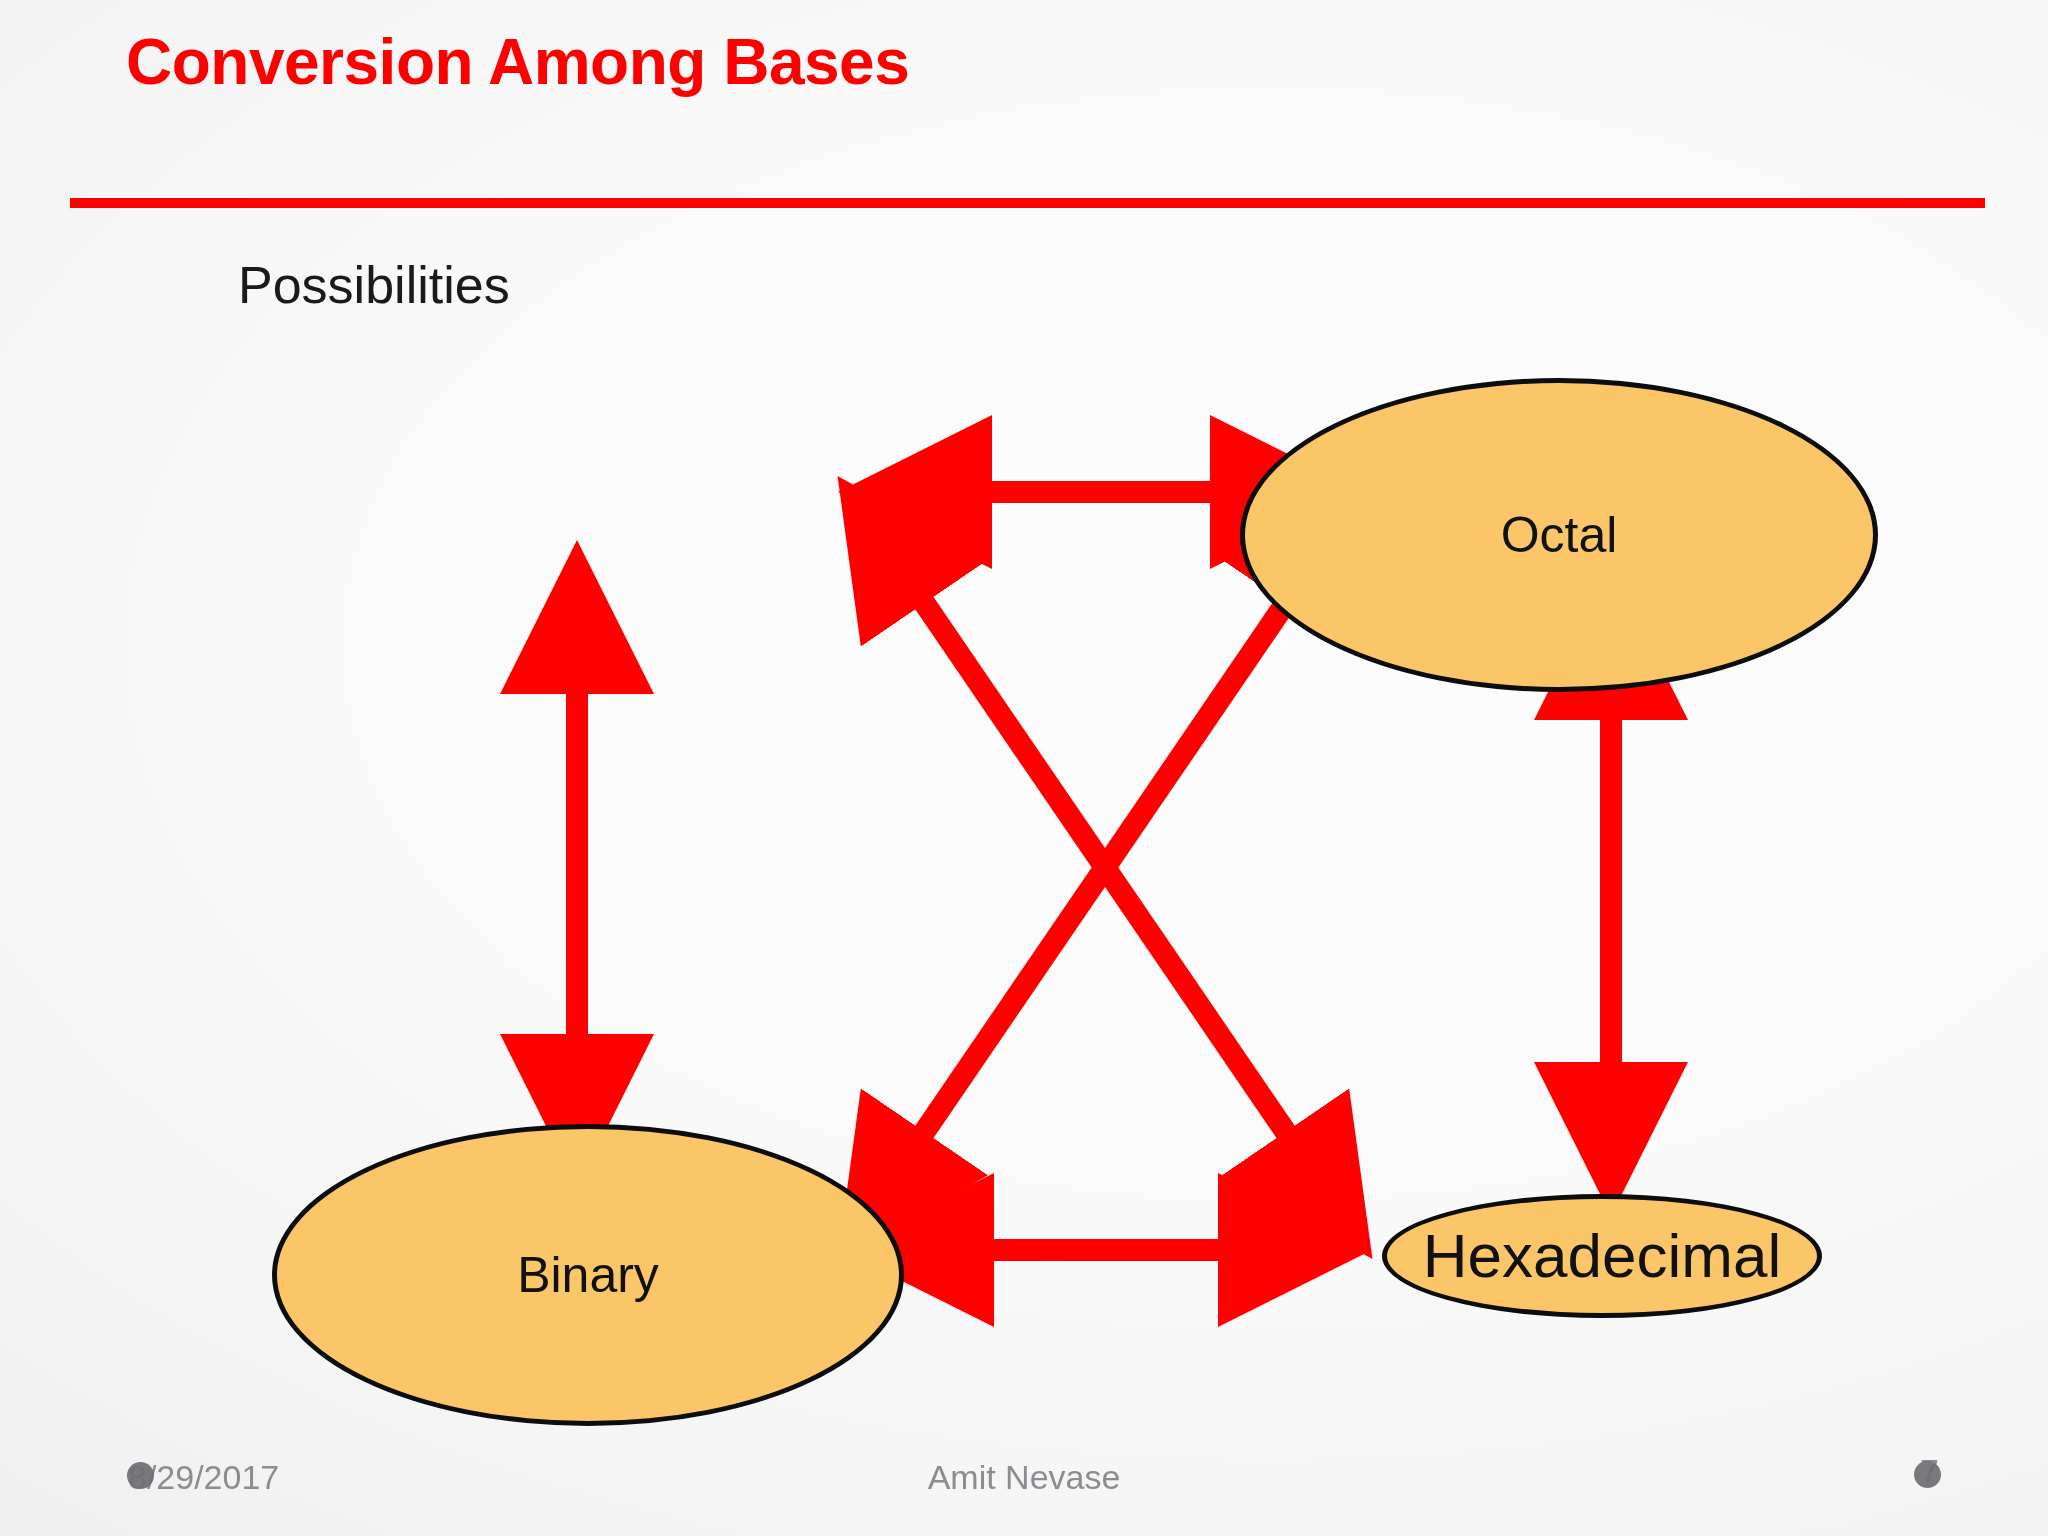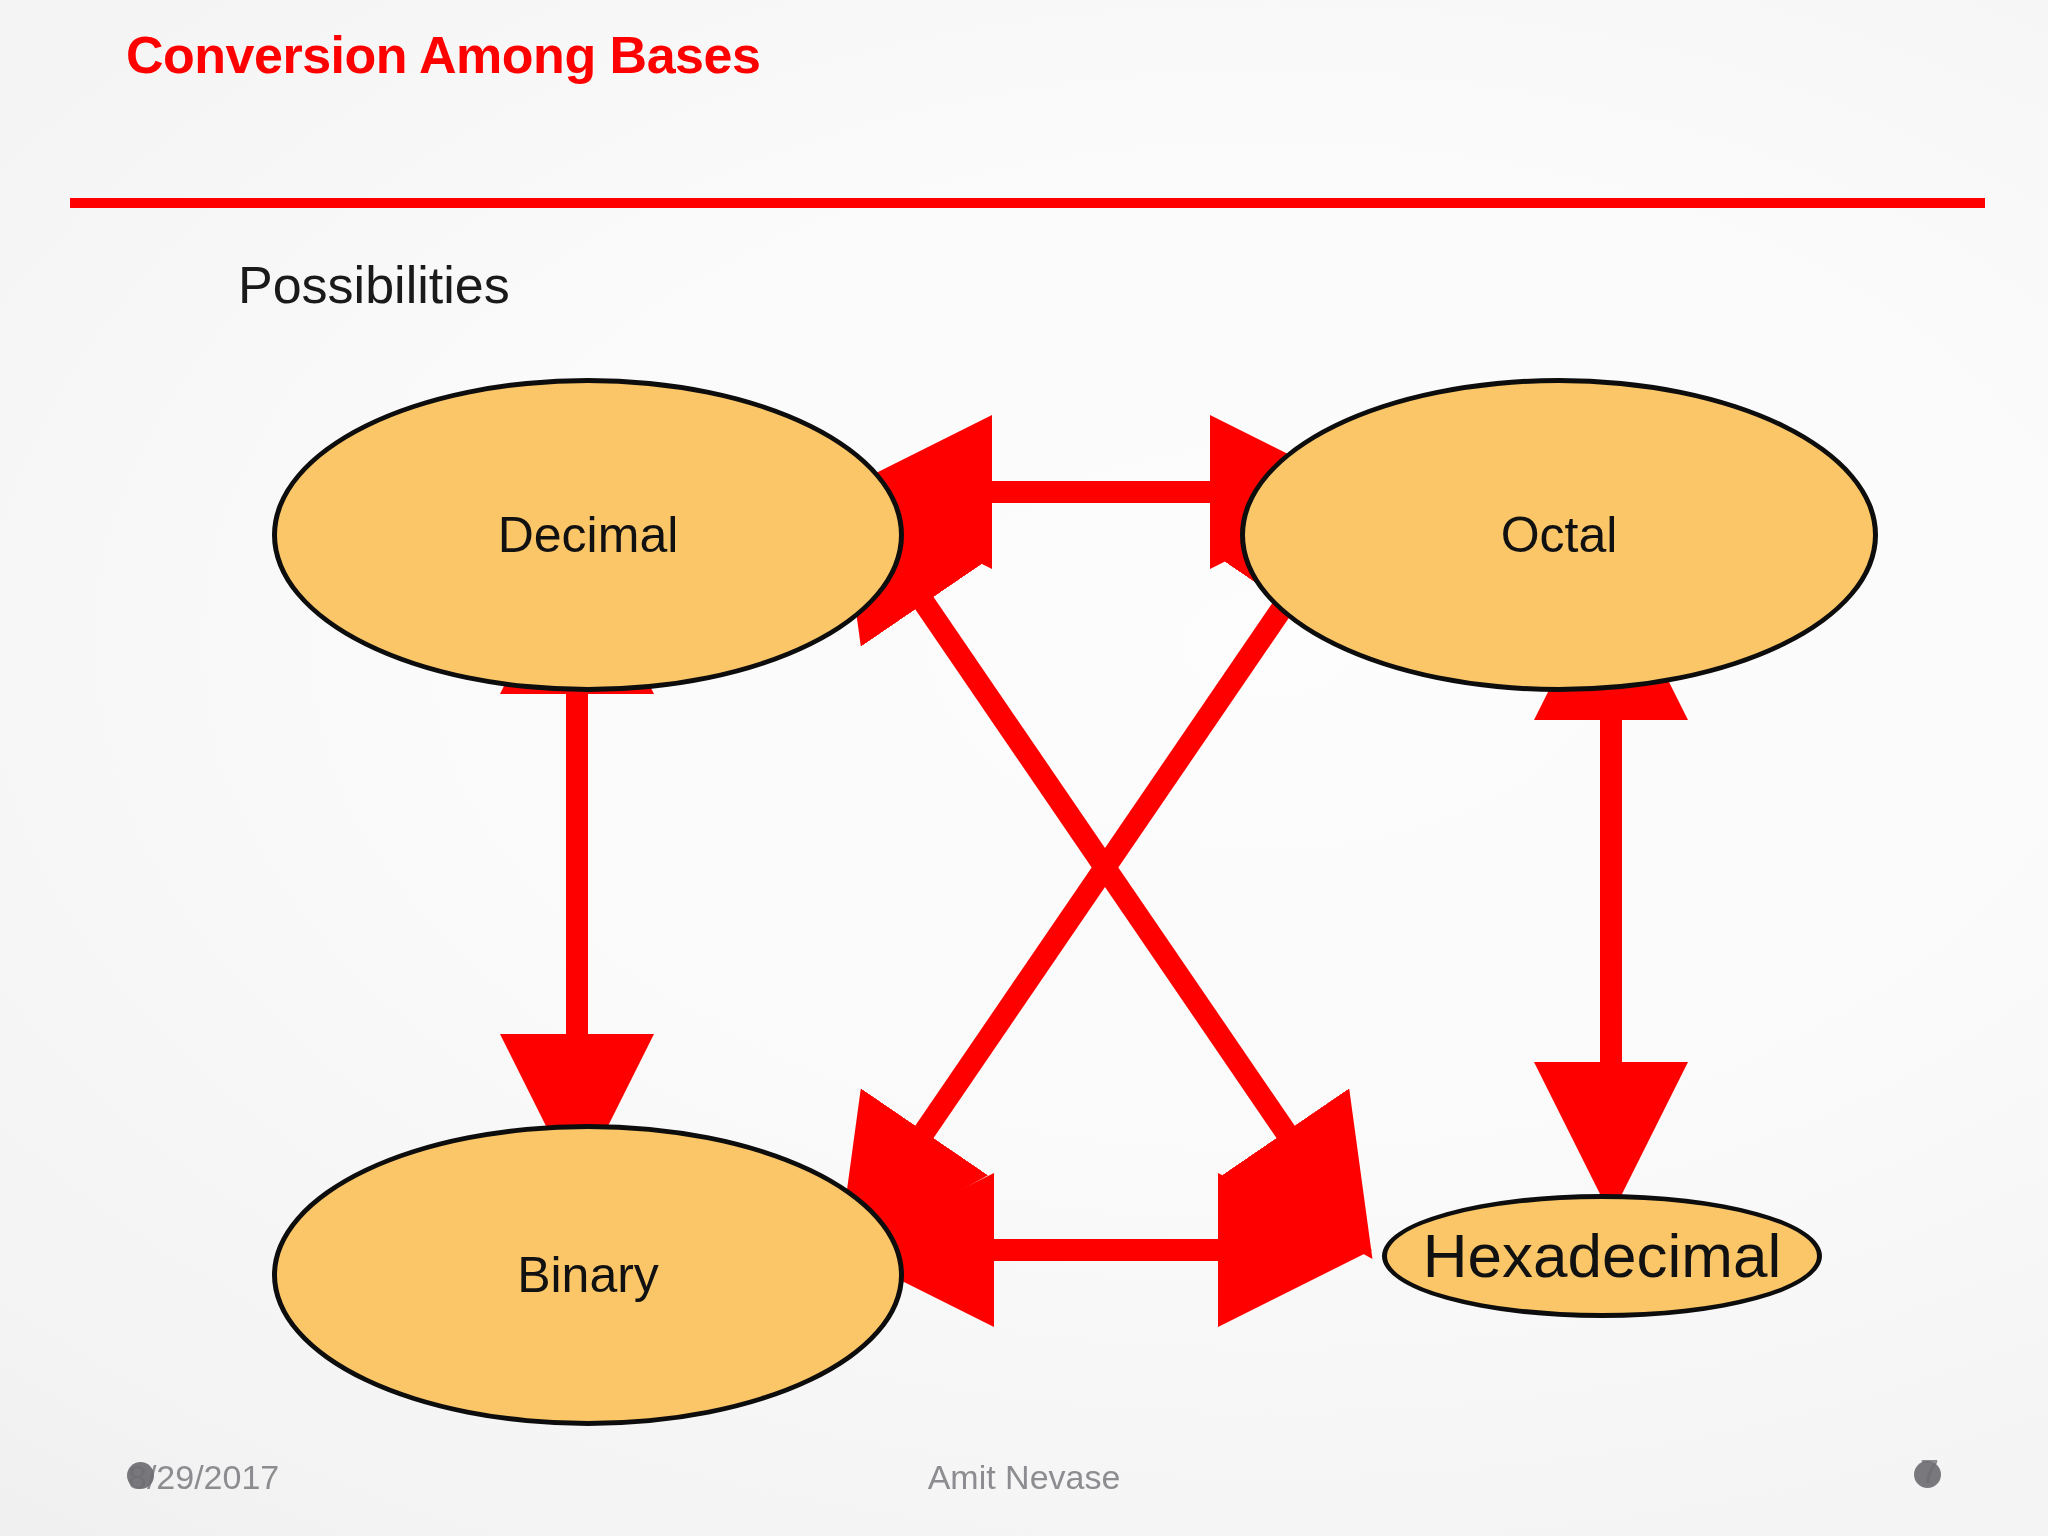--- a/index.html
+++ b/index.html
@@ -26,21 +26,21 @@
         #ebebec 76%,
         #dedee0 100%);
   }
 
   
   .slide-title {
     position: absolute;
     left: 126px;
     top: 26px;
     width: 1800px;
-    font-size: 52px;
+    font-size: 64px;
     font-weight: bold;
     color: #FF0000;
     letter-spacing: -0.5px;
     line-height: 1.15;
     white-space: nowrap;
   }
 
   .title-rule {
     position: absolute;
     left: 70px;
@@ -147,23 +147,20 @@
 
     <line x1="1611" y1="698" x2="1611" y2="1084" stroke="#FF0000" stroke-width="22" marker-start="url(#ah-start)" marker-end="url(#ah-end)" class="hit"></line>
 
     <line x1="972" y1="1250" x2="1240" y2="1250" stroke="#FF0000" stroke-width="22" marker-start="url(#ah-start)" marker-end="url(#ah-end)" class="hit"></line>
 
     <line x1="912" y1="585" x2="1298" y2="1150" stroke="#FF0000" stroke-width="22" marker-start="url(#ah-start)" marker-end="url(#ah-end)" class="hit"></line>
 
     <line x1="912" y1="1150" x2="1298" y2="585" stroke="#FF0000" stroke-width="22" marker-start="url(#ah-start)" marker-end="url(#ah-end)" class="hit"></line>
   </svg>
 
-  <div class="node" id="node-decimal">
-    <span class="node-label">Decimal</span>
-  </div>
 
   <div class="node" id="node-octal">
     <span class="node-label">Octal</span>
   </div>
 
   <div class="node" id="node-binary">
     <span class="node-label">Binary</span>
   </div>
 
   <div class="node" id="node-hex">

